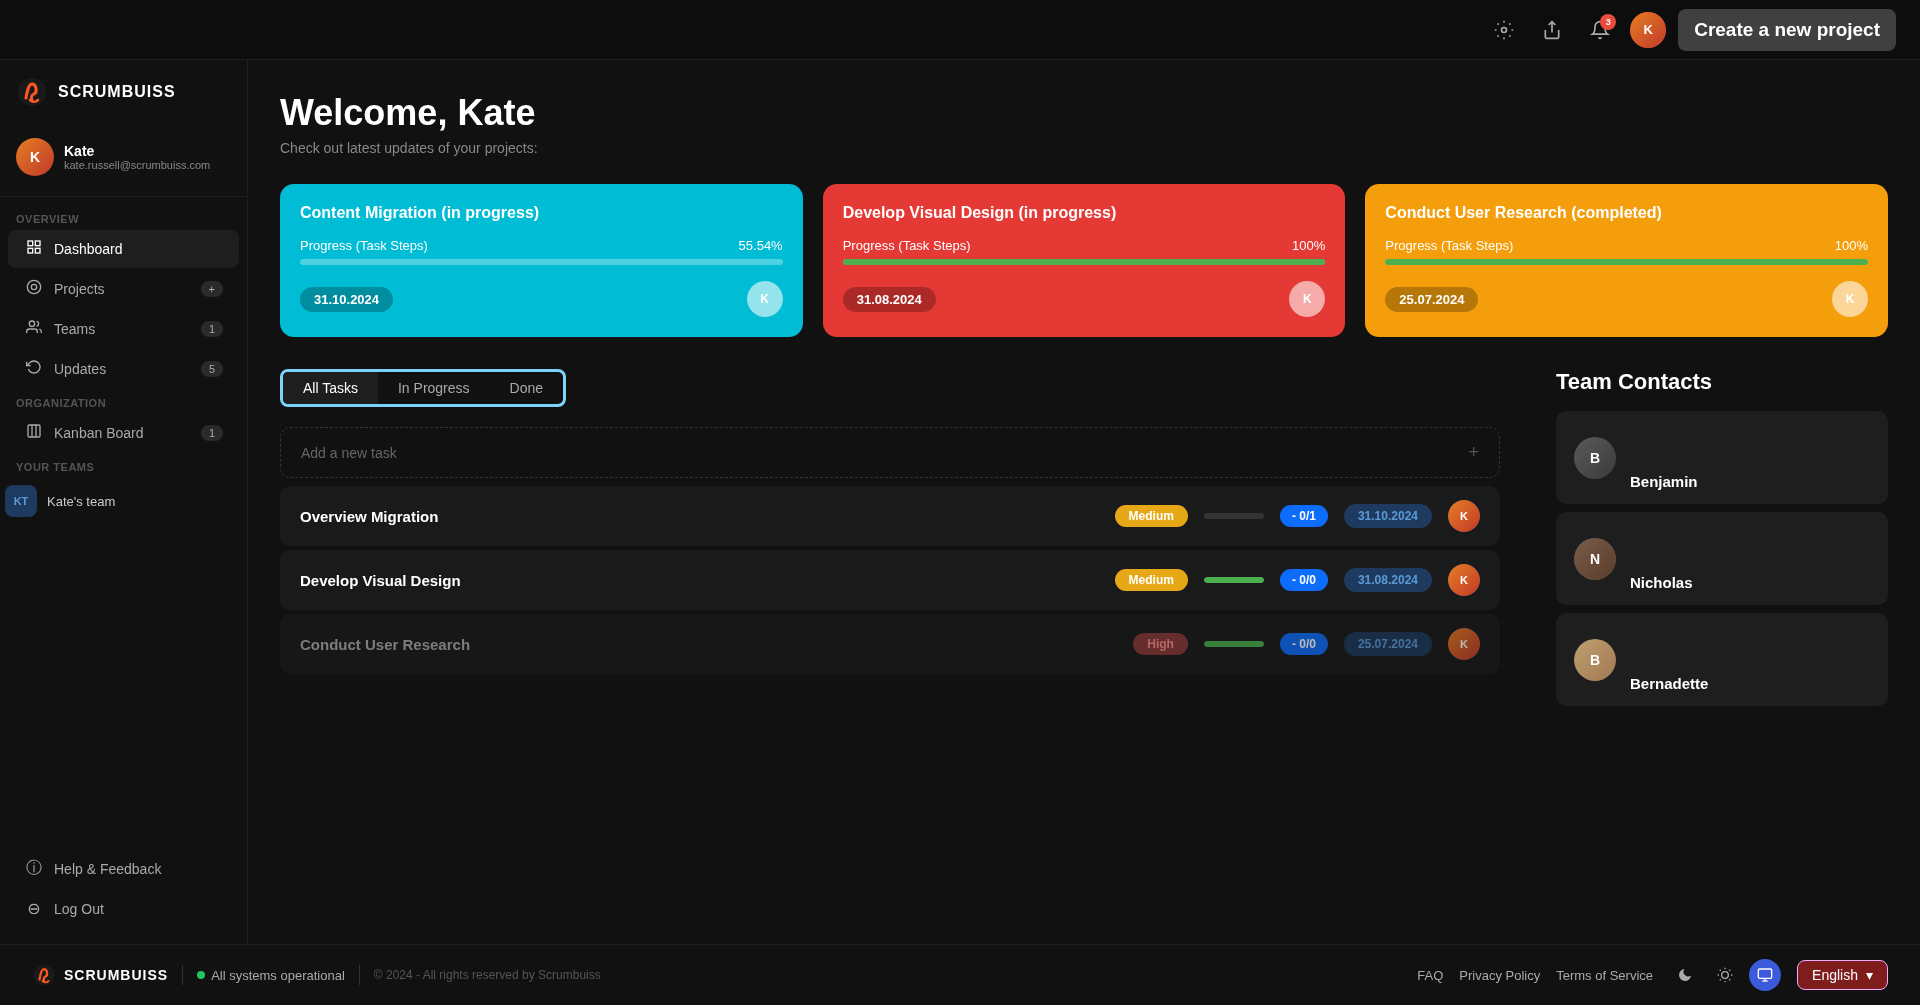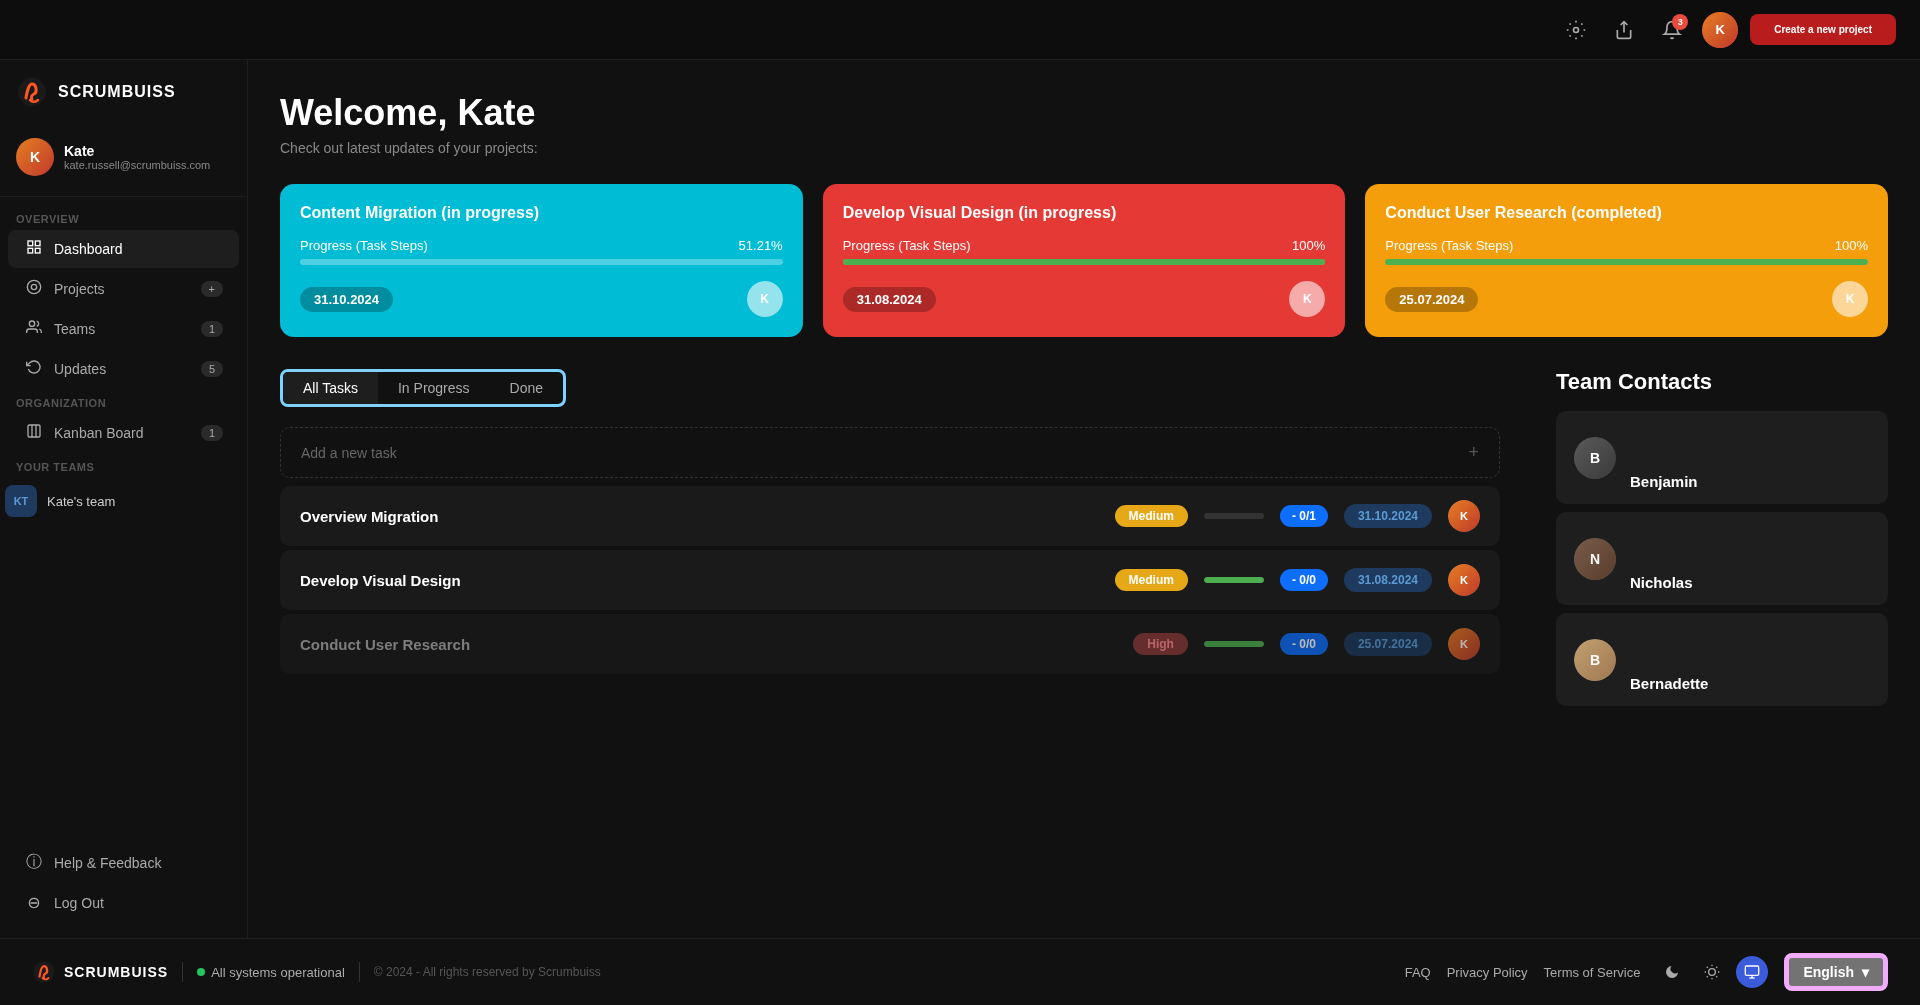--- a/index.html
+++ b/index.html
@@ -3,21 +3,21 @@
   <meta charset="utf-8">
   <style>
     * { box-sizing: border-box; margin: 0; padding: 0; }
     body { background: #0d0d0d; color: #fff; font-family: -apple-system, BlinkMacSystemFont, 'Segoe UI', sans-serif; display: flex; flex-direction: column; height: 1005px; width: 1920px; overflow: hidden; }
 
     
     .topbar { display: flex; align-items: center; justify-content: flex-end; gap: 12px; padding: 0 24px; height: 60px; background: #0d0d0d; border-bottom: 1px solid #1e1e1e; flex-shrink: 0; }
     .topbar-icon { width: 36px; height: 36px; border-radius: 50%; display: flex; align-items: center; justify-content: center; cursor: pointer; color: #aaa; font-size: 18px; position: relative; }
     .notification-badge { position: absolute; top: 2px; right: 2px; background: #e74c3c; color: #fff; border-radius: 50%; width: 16px; height: 16px; font-size: 9px; display: flex; align-items: center; justify-content: center; font-weight: bold; }
     .avatar-topbar { width: 36px; height: 36px; border-radius: 50%; background: linear-gradient(135deg, #c0392b, #e74c3c); display: flex; align-items: center; justify-content: center; overflow: hidden; }
-    .btn-create { background: #b91c1c; color: #fff; border: none; border-radius: 8px; padding: 10px 24px; font-size: 10px; font-weight: 600; cursor: pointer; white-space: nowrap; }
+    .btn-create { background: #404040; color: #fff; border: none; border-radius: 8px; padding: 10px 16px; font-size: 19px; font-weight: 600; cursor: pointer; white-space: nowrap; }
 
     
     .layout { display: flex; flex: 1; overflow: hidden; }
 
     
     .sidebar { width: 248px; background: #111; border-right: 1px solid #1e1e1e; display: flex; flex-direction: column; padding: 16px 0; flex-shrink: 0; }
     .sidebar-logo { display: flex; align-items: center; gap: 10px; padding: 0 16px 20px; }
     .sidebar-logo-icon { width: 32px; height: 32px; }
     .sidebar-logo-text { font-size: 16px; font-weight: 800; color: #fff; letter-spacing: 1px; }
     .sidebar-user { display: flex; align-items: center; gap: 10px; padding: 10px 16px 20px; border-bottom: 1px solid #1e1e1e; margin-bottom: 8px; }
@@ -86,21 +86,21 @@
     .footer-logo { display: flex; align-items: center; gap: 8px; }
     .footer-logo-text { font-size: 14px; font-weight: 800; color: #fff; letter-spacing: 1px; }
     .footer-status { display: flex; align-items: center; gap: 6px; font-size: 13px; color: #aaa; }
     .status-dot { width: 8px; height: 8px; border-radius: 50%; background: #22c55e; }
     .footer-copy { font-size: 12px; color: #555; }
     .footer-right { display: flex; align-items: center; gap: 16px; }
     .footer-link { font-size: 13px; color: #aaa; cursor: pointer; text-decoration: none; }
     .footer-icons { display: flex; gap: 8px; align-items: center; }
     .footer-icon-btn { width: 32px; height: 32px; border-radius: 50%; display: flex; align-items: center; justify-content: center; cursor: pointer; color: #aaa; font-size: 15px; }
     .footer-monitor-btn { width: 32px; height: 32px; border-radius: 50%; display: flex; align-items: center; justify-content: center; cursor: pointer; background: #3b5bdb; color: #fff; font-size: 15px; }
-    .footer-lang { display: flex; align-items: center; gap: 8px; background: #737373; border-radius: 8px; padding: 6px 14px; cursor: pointer; font-size: 14px; color: #fff; border: 5px solid #f0abfc; font-weight: bold; }
+    .footer-lang { display: flex; align-items: center; gap: 8px; background: #7f1d1d; border-radius: 8px; padding: 6px 14px; cursor: pointer; font-size: 14px; color: #fff; border: 1px solid #f0abfc; }
 
     
     .avatar-kate { background: linear-gradient(135deg, #e67e22 0%, #c0392b 100%); }
     .avatar-benjamin { background: linear-gradient(135deg, #4a4a4a 0%, #2a2a2a 100%); }
 
     
     .content-body { display: flex; gap: 28px; }
     .content-left { flex: 1; }
   </style>
 </head>
@@ -237,21 +237,21 @@
   <div class="main">
     <div class="welcome-title">Welcome, Kate</div>
     <div class="welcome-sub">Check out latest updates of your projects:</div>
 
     <div class="project-cards">
 
       <div class="project-card blue">
         <div class="project-card-title">Content Migration (in progress)</div>
         <div class="project-card-progress-label">
           <span>Progress (Task Steps)</span>
-          <span>51.21%</span>
+          <span>55.54%</span>
         </div>
         <div class="progress-bar-bg">
           <div class="progress-bar-fill" style="width:0%"></div>
         </div>
         <div class="project-card-footer">
           <div class="project-date-badge">31.10.2024</div>
           <div class="project-card-avatar">
             <div style="width:36px;height:36px;border-radius:50%;background:rgba(255,255,255,0.4);display:flex;align-items:center;justify-content:center;font-size:12px;font-weight:700;">K</div>
           </div>
         </div>

